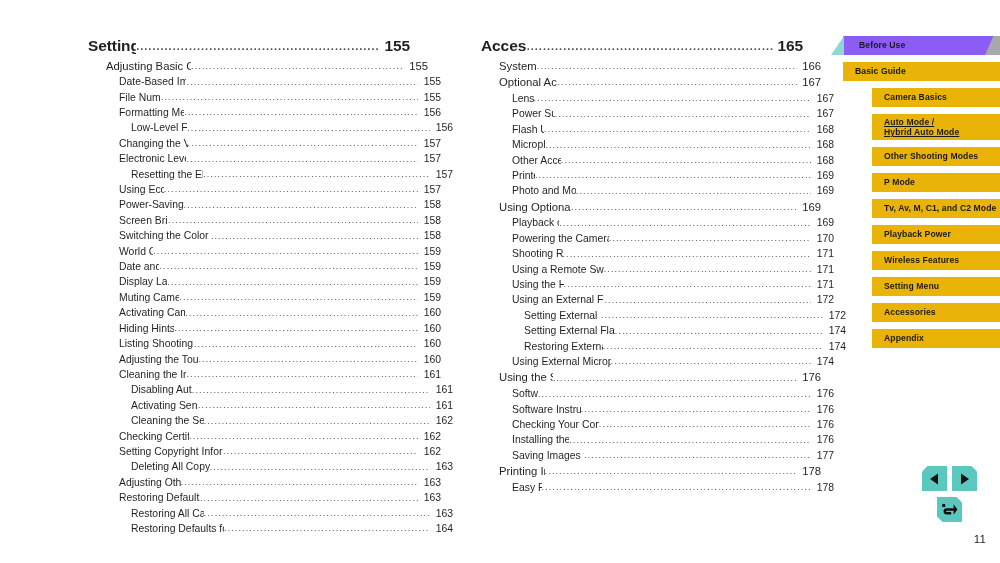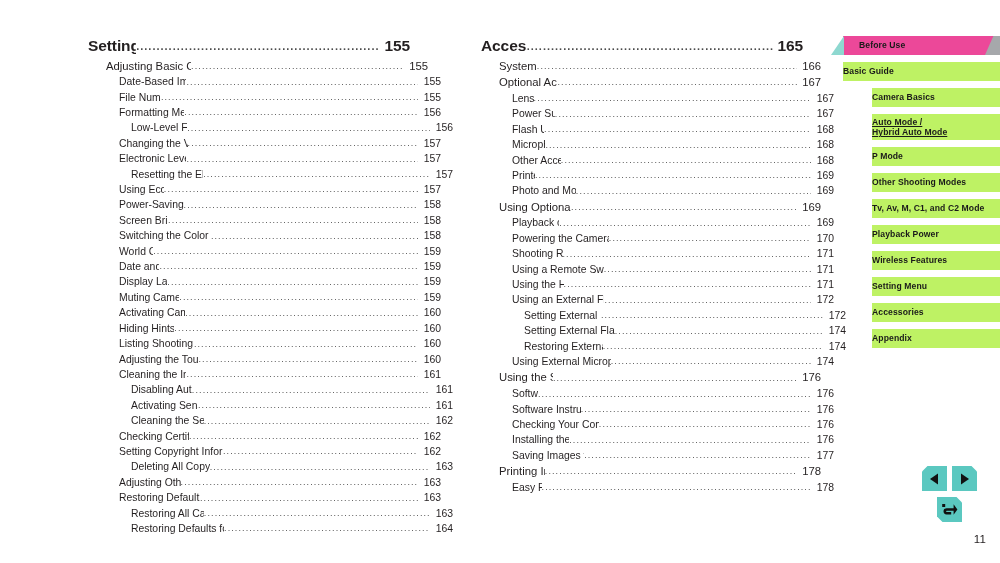--- a/index.html
+++ b/index.html
@@ -106,42 +106,43 @@
     top: 36px;
     width: 164px;
   }
   .nav-item {
     position: relative;
     display: flex;
     align-items: center;
     box-sizing: border-box;
     height: 19px;
     margin-bottom: 7px;
-    background: #bef264;
+    background: #eab308;
     color: #1a1a1a;
     font-size: 8.6px;
     font-weight: bold;
     letter-spacing: 0.1px;
+    padding-left: 12px;
   }
   .nav-item .nav-label { position: relative; z-index: 2; line-height: 1.22; }
 
   
   .nav-lvl-top   { margin-left: 7px;  width: 157px; }
   
   .nav-lvl-sub   { margin-left: 36px; width: 128px; }
   
   .nav-lvl-index { margin-left: 0px;  width: 164px; }
 
   
   .nav-item.two-line { height: 26px; }
   .nav-item.two-line .nav-label { white-space: pre-line; text-decoration: underline; }
 
   
   .nav-item.active {
-    background: #ec4899;
+    background: #8b5cf6;
     padding-left: 16px;
   }
   .nav-item.active .notch-left {
     position: absolute;
     left: -12px; top: 0;
     width: 13px; height: 100%;
     background: #8ed8d0;
     clip-path: polygon(100% 0, 100% 100%, 0 100%);
     z-index: 1;
   }
@@ -521,24 +522,24 @@
         <span class="nav-label">Basic Guide</span>
       </div>
       <div class="nav-item nav-lvl-sub">
         <span class="nav-label">Camera Basics</span>
       </div>
       <div class="nav-item nav-lvl-sub two-line">
         <span class="nav-label">Auto Mode /
 Hybrid Auto Mode</span>
       </div>
       <div class="nav-item nav-lvl-sub">
+        <span class="nav-label">Other Shooting Modes</span>
+      </div>
+      <div class="nav-item nav-lvl-sub">
         <span class="nav-label">P Mode</span>
-      </div>
-      <div class="nav-item nav-lvl-sub">
-        <span class="nav-label">Other Shooting Modes</span>
       </div>
       <div class="nav-item nav-lvl-sub">
         <span class="nav-label">Tv, Av, M, C1, and C2 Mode</span>
       </div>
       <div class="nav-item nav-lvl-sub">
         <span class="nav-label">Playback Power</span>
       </div>
       <div class="nav-item nav-lvl-sub">
         <span class="nav-label">Wireless Features</span>
       </div>

